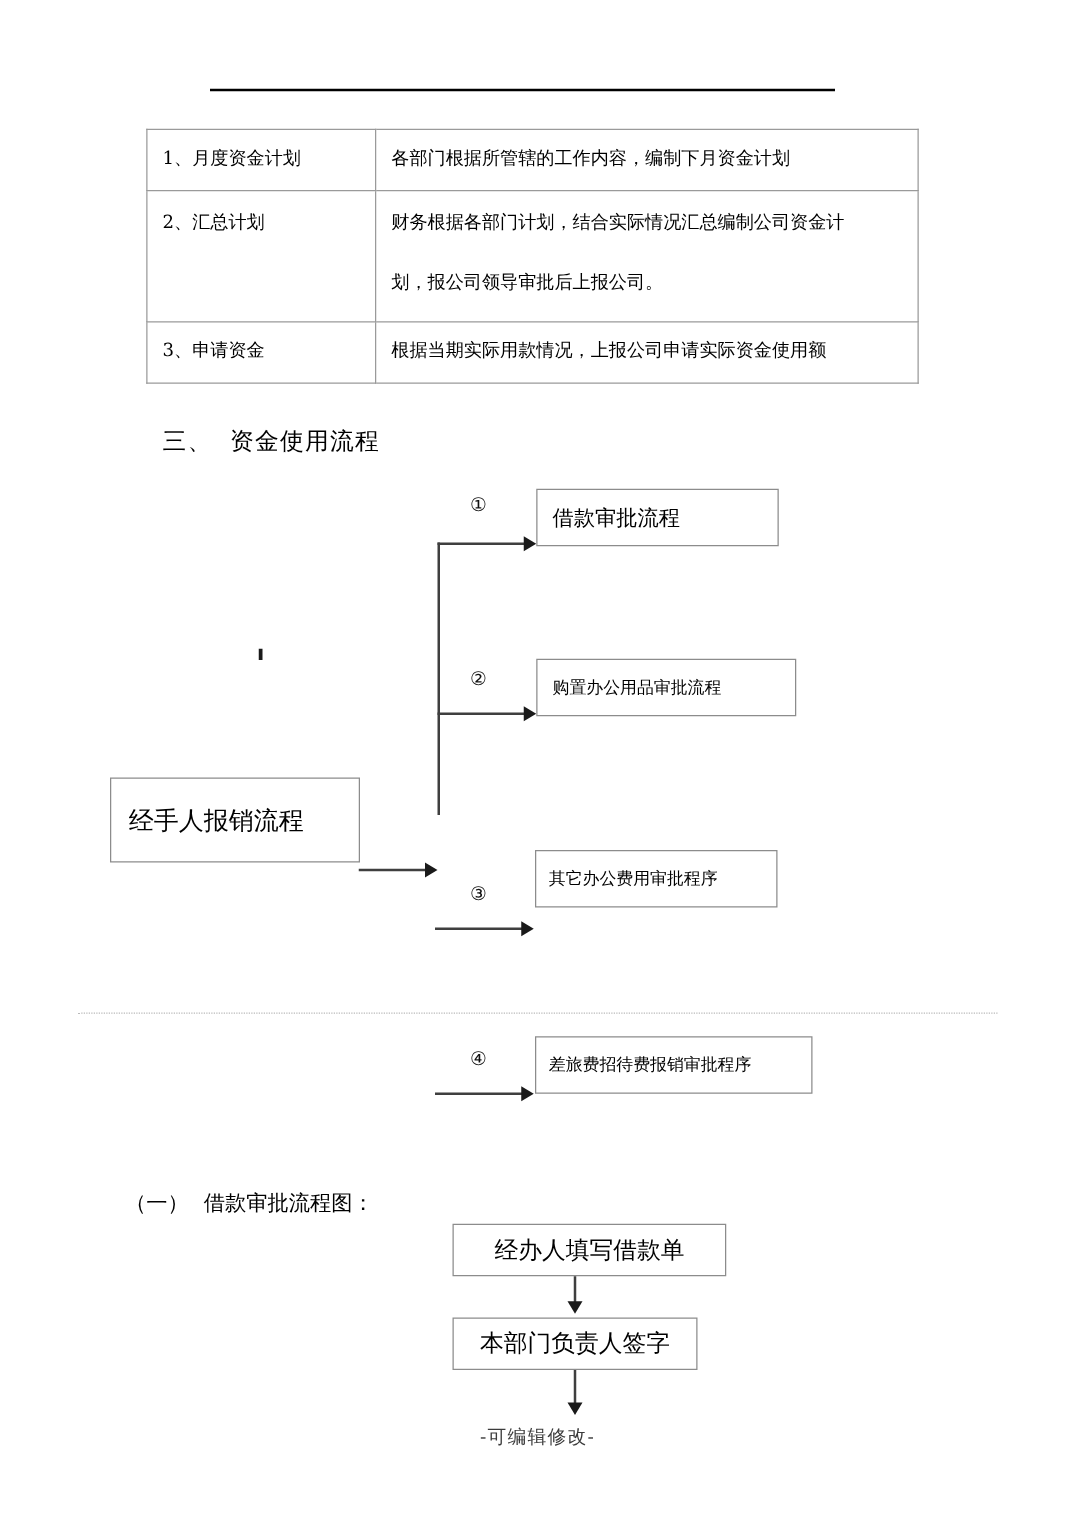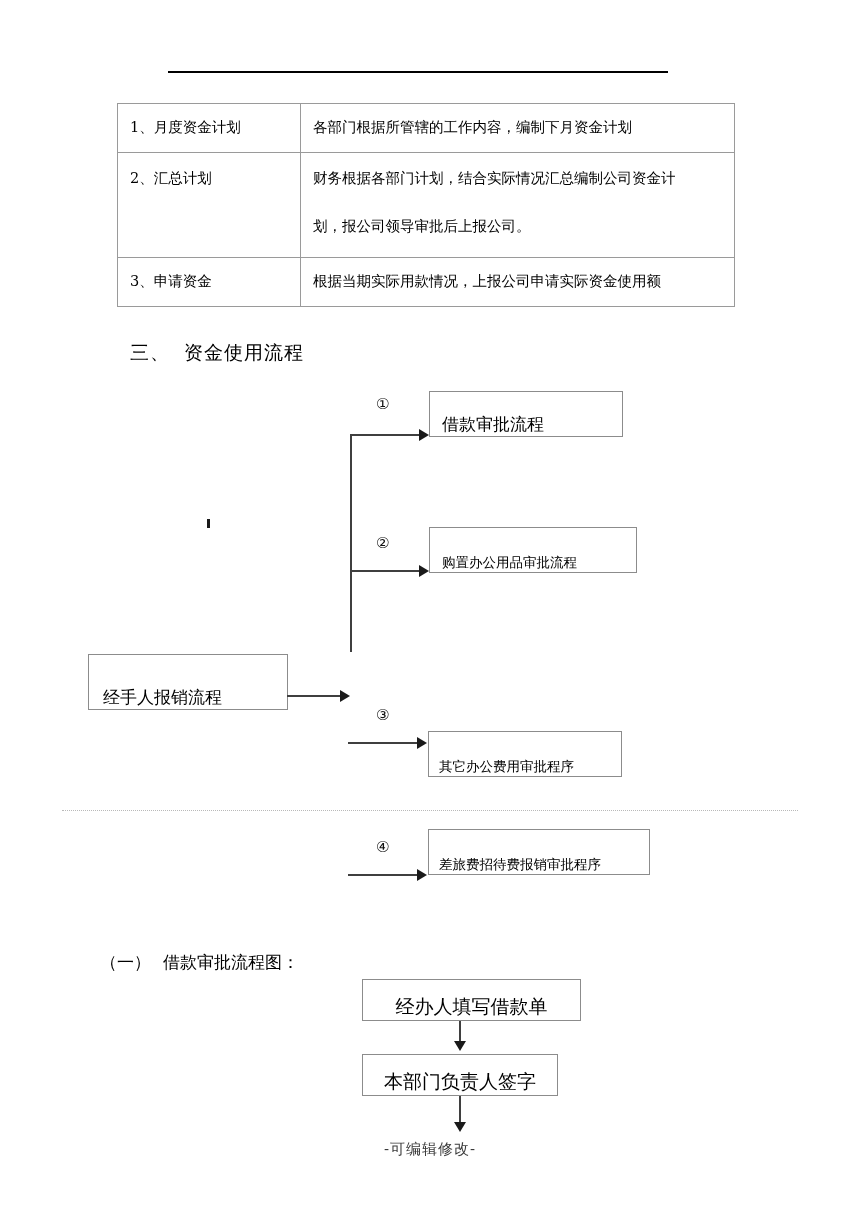--- a/index.html
+++ b/index.html
@@ -76,40 +76,40 @@
   }
   .subsection-heading .num { margin-right: 12px; }
 
   
   .fbox {
     position: absolute;
     box-sizing: border-box;
     border: 1px solid #8c8c8c;
     background: #ffffff;
     display: flex;
-    align-items: flex-end;
+    align-items: center;
     font-family: "DejaVu Serif", "Liberation Serif", serif;
     color: #000;
   }
   .fbox span { display: block; }
 
   #box-handler {
-    left: 88px; top: 654px; width: 200px; height: 56px;
-    padding-left: 14px; font-size: 17px;
+    left: 88px; top: 622px; width: 200px; height: 68px;
+    padding-left: 14px; font-size: 20px;
   }
   #box-loan {
     left: 429px; top: 391px; width: 194px; height: 46px;
     padding-left: 12px; font-size: 17px;
   }
   #box-office {
     left: 429px; top: 527px; width: 208px; height: 46px;
     padding-left: 12px; font-size: 13.5px;
   }
   #box-otherfee {
-    left: 428px; top: 731px; width: 194px; height: 46px;
+    left: 428px; top: 680px; width: 194px; height: 46px;
     padding-left: 10px; font-size: 13.5px;
   }
   #box-travel {
     left: 428px; top: 829px; width: 222px; height: 46px;
     padding-left: 10px; font-size: 13.5px;
   }
   #box-fill-form {
     left: 362px; top: 979px; width: 219px; height: 42px;
     justify-content: center; font-size: 19px;
   }

